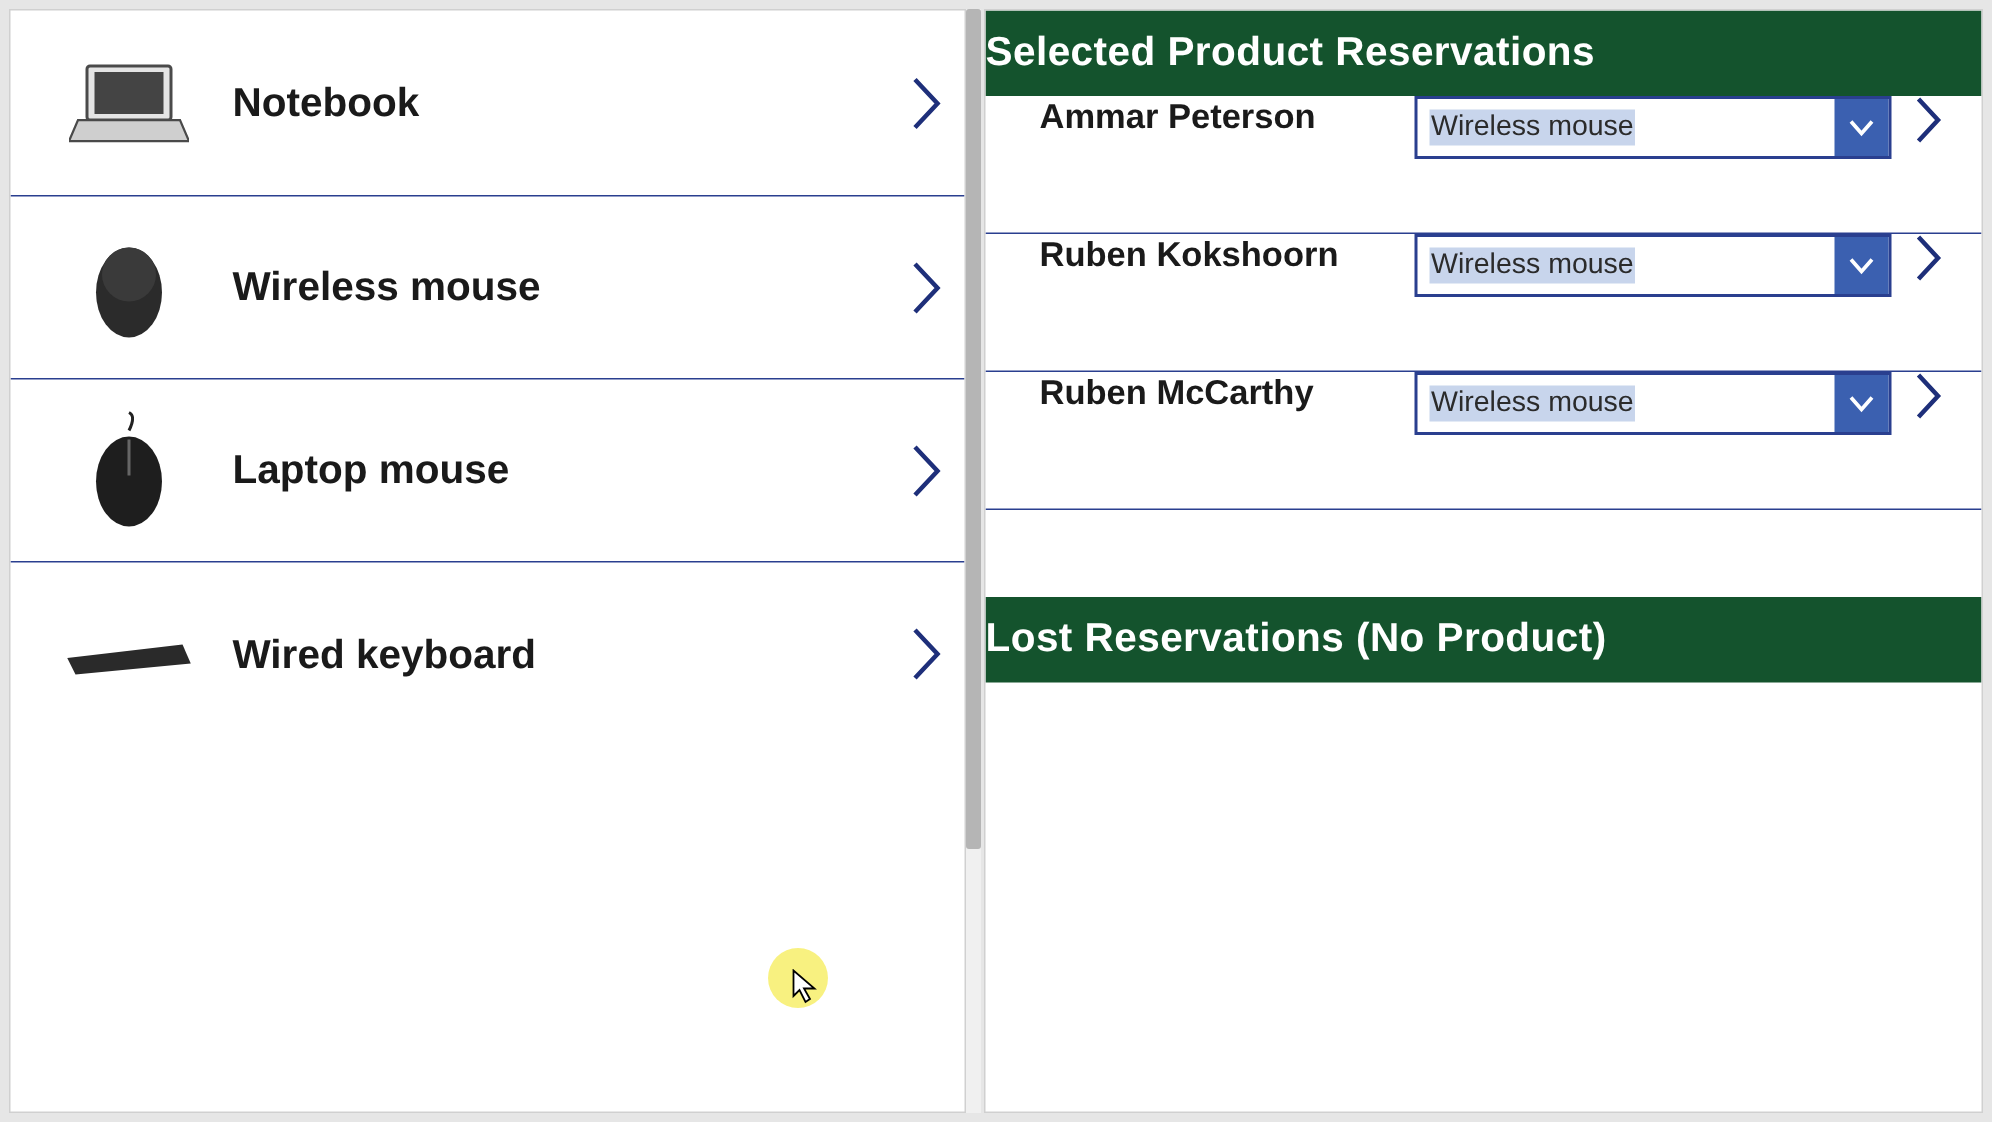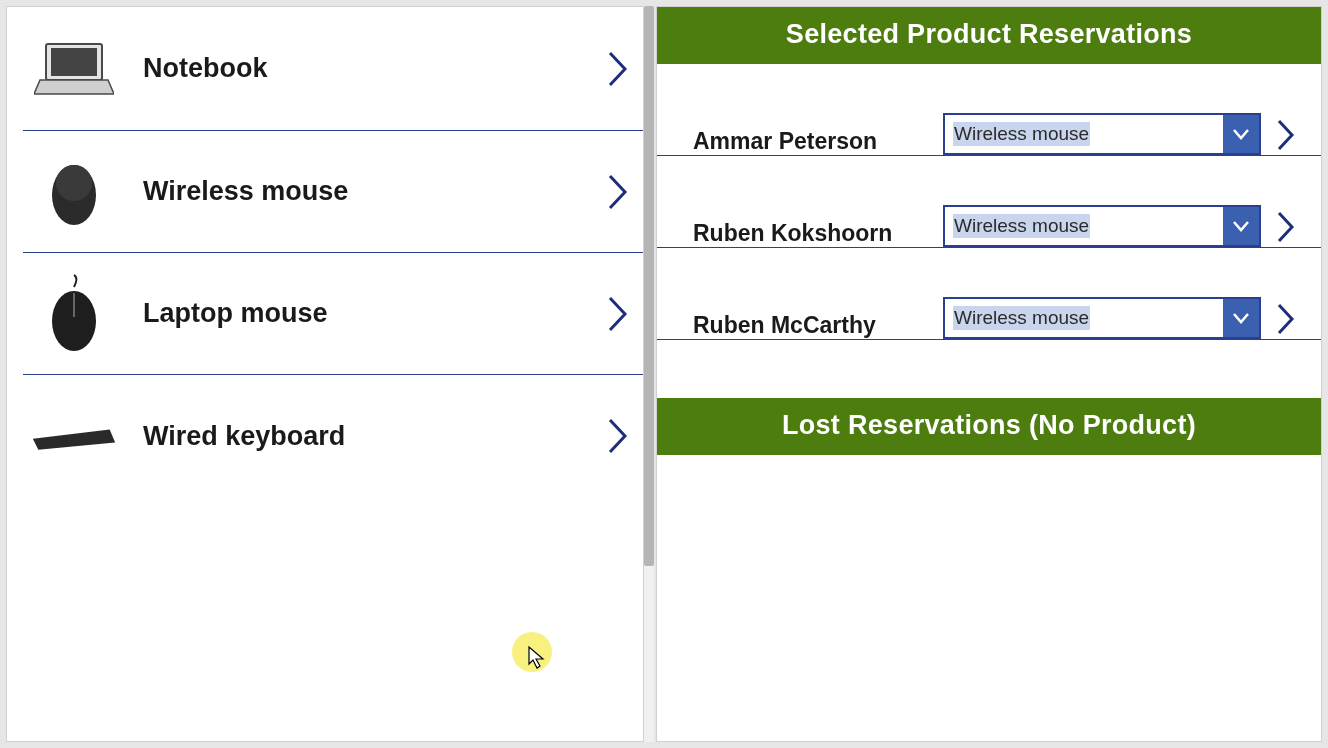--- a/index.html
+++ b/index.html
@@ -49,23 +49,22 @@
     height: 560px;
     background: #b5b5b5;
     border-radius: 2px;
   }
 
   
   .product-row {
     display: flex;
     align-items: center;
     height: 122px;
-    padding: 0 14px 0 8px;
+    padding: 0 14px 0 36px;
     border-bottom: 1px solid #2a3f8f;
-    margin-left: 16px;
   }
   .product-row:first-child { height: 124px; }
   .thumb {
     width: 86px;
     height: 78px;
     display: flex;
     align-items: center;
     justify-content: center;
     position: relative;
   }
@@ -79,31 +78,30 @@
   .chevron {
     width: 22px;
     height: 38px;
     flex: 0 0 22px;
     color: #1e2f7a;
   }
   .chevron svg { display:block; }
 
   
   .header-bar {
-    background: #4d7c0f;
+    background: #14532d;
     color: #fff;
     font-size: 27px;
     font-weight: 600;
-    text-align: center;
     padding: 12px 0 14px 0;
     letter-spacing: 0.3px;
   }
   .reservation-row {
     display: flex;
-    align-items: flex-end;
+    align-items: flex-start;
     height: 92px;
     padding: 0 12px 0 36px;
     border-bottom: 1px solid #2a3f8f;
   }
   .reserver-name {
     flex: 0 0 250px;
     font-size: 23px;
     font-weight: 600;
     color: #1a1a1a;
   }

